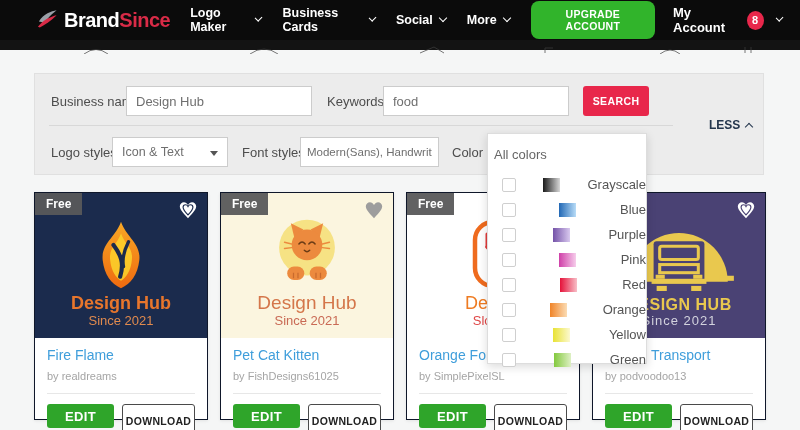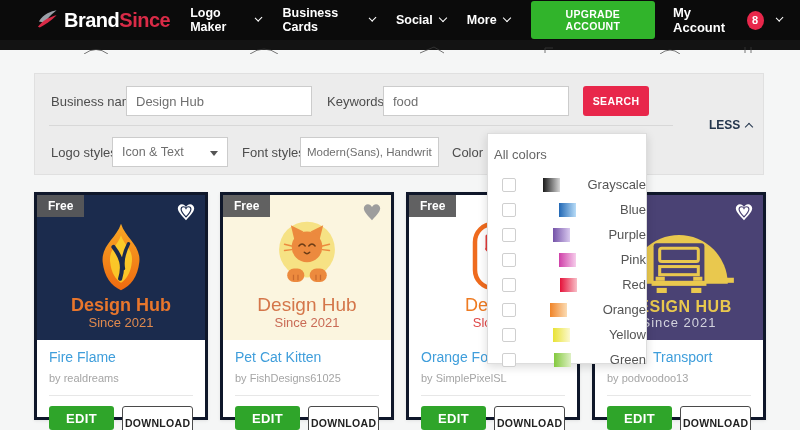--- a/index.html
+++ b/index.html
@@ -14,21 +14,21 @@
   .brand-word .w1 { color:#ffffff; }
   .brand-word .w2 { color:#d92b47; }
   .nav-items { display:flex; align-items:center; margin-left:20px; }
   .nav-item { display:flex; align-items:center; color:#fff; font-size:12.5px; font-weight:700;
               margin-right:21px; cursor:pointer; }
   .chev { width:6px; height:6px; border-right:1.5px solid #fff; border-bottom:1.5px solid #fff;
           transform:rotate(45deg); display:inline-block; margin-left:7px; margin-top:-4px; }
   .nav-right { margin-left:auto; display:flex; align-items:center; padding-right:18px; }
   .upgrade-btn { background:#31b42b; color:#fff; border:none; font-family:inherit;
                  font-size:10.5px; font-weight:700; letter-spacing:.3px; padding:7px 11px;
-                 border-radius:3px; cursor:pointer; margin-right:18px; }
+                 border-radius:8px; cursor:pointer; margin-right:18px; }
   .account { display:flex; align-items:center; color:#fff; font-size:13px; font-weight:700; cursor:pointer; }
   .acct-badge { width:19px; height:19px; border-radius:50%; background:#e8274b; color:#fff;
                 font-size:11px; font-weight:700; display:flex; align-items:center; justify-content:center;
                 margin:0 6px 0 8px; }
   .hero-strip { position:absolute; left:0; top:40px; width:800px; height:10px; background:#131313; }
 
   
   .panel { position:absolute; left:34px; top:73px; width:730px; height:102px; background:#ececec;
            border:1px solid #e0e0e0; }
   .panel .lbl { position:absolute; font-size:13px; color:#4d4d4d; }
@@ -61,21 +61,21 @@
               border:1px solid #ddd; box-shadow:0 3px 9px rgba(0,0,0,.14); z-index:40; }
   .dd-header { padding:13px 0 0 6px; font-size:13px; color:#666; cursor:pointer; }
   .dd-list { margin-top:10px; }
   .dd-row { display:flex; align-items:center; height:25px; padding-left:14px; cursor:pointer;justify-content:space-between; }
   .dd-check { width:14px; height:14px; background:#fff; border:1px solid #cfcfcf; border-radius:2px; }
   .dd-swatch { width:17px; height:14px; margin-left:9px; }
   .dd-label { font-size:13px; color:#555; margin-left:10px; }
 
   
   .card { position:absolute; top:192px; width:174px; height:228px; background:#fff;
-          border:3px solid #0f172a; box-shadow:0 1px 3px rgba(0,0,0,.08); }
+          border:1px solid #0f172a; box-shadow:0 1px 3px rgba(0,0,0,.08); }
   .card1 { left:34px; } .card2 { left:220px; } .card3 { left:406px; } .card4 { left:592px; }
   .card-img { position:relative; height:145px; display:flex; flex-direction:column;
               align-items:center; justify-content:flex-end; padding-bottom:9px; cursor:pointer; }
   .card1 .card-img { background:#1b2b4d; }
   .card2 .card-img { background:#fbf5df; }
   .card3 .card-img { background:#ffffff; }
   .card4 .card-img { background:#4a4274; }
   .free-badge { position:absolute; left:0; top:0; background:rgba(88,88,90,.95); color:#fff;
                 font-size:12px; font-weight:600; padding:4px 11px; }
   .heart { position:absolute; top:8px; right:9px; cursor:pointer; }

